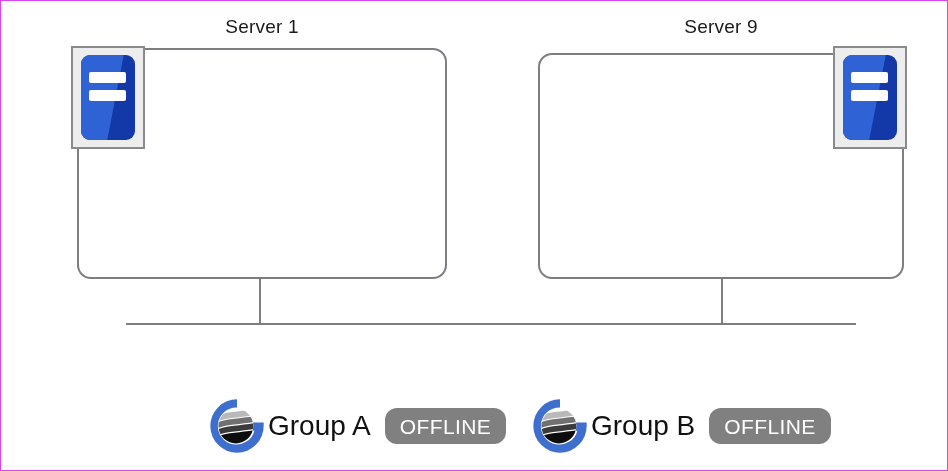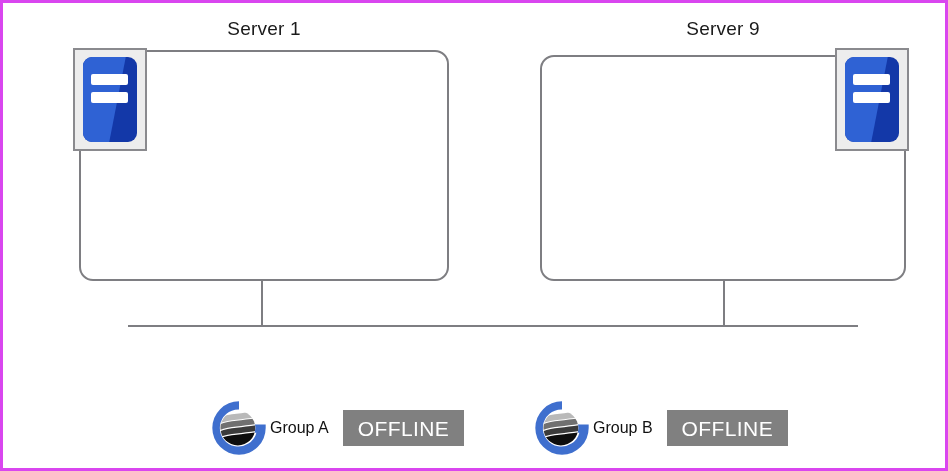--- a/index.html
+++ b/index.html
@@ -9,21 +9,21 @@
     background: #ffffff;
   }
   body {
     font-family: "Liberation Sans", sans-serif;
   }
   #canvas {
     position: relative;
     width: 948px;
     height: 471px;
     background: #ffffff;
-    border: 3px solid #d946ef;
+    border: 1px solid #d946ef;
     box-sizing: border-box;
     overflow: hidden;
   }
 
   
   .server-label {
     position: absolute;
     font-size: 19px;
     color: #1a1a1a;
     letter-spacing: .2px;
@@ -97,34 +97,34 @@
     display: flex;
     align-items: center;
   }
   .group-logo {
     width: 58px;
     height: 58px;
     flex: 0 0 auto;
     display: block;
   }
   .group-name {
-    font-size: 16px;
+    font-size: 28px;
     color: #111111;
     white-space: nowrap;
     margin-left: 2px;
     margin-right: 14px;
     line-height: 1;
   }
   .status-badge {
     display: inline-flex;
     align-items: center;
     justify-content: center;
     height: 36px;
     padding: 0 15px;
-    border-radius: 0;
+    border-radius: 12px;
     background: #808080;
     color: #ffffff;
     font-size: 21px;
     letter-spacing: .4px;
     line-height: 1;
     white-space: nowrap;
     box-sizing: border-box;
   }
 </style>
 </head>

